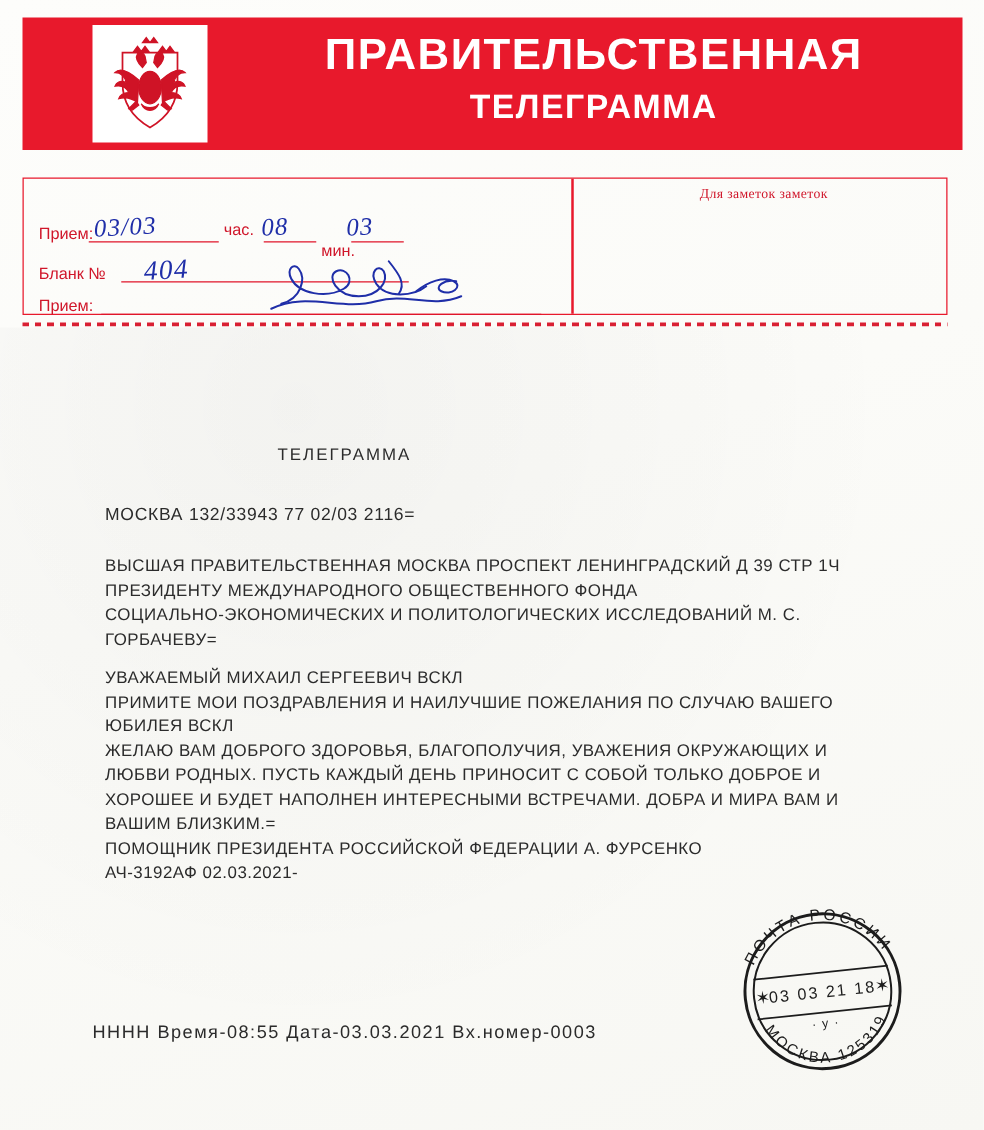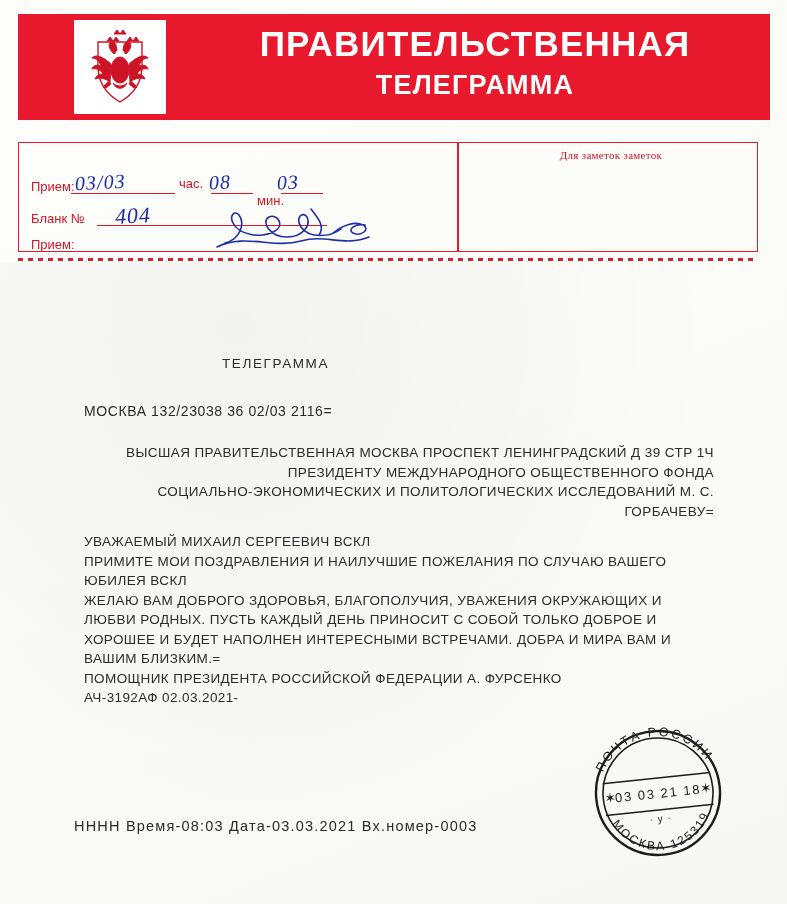--- a/index.html
+++ b/index.html
@@ -274,35 +274,35 @@
           <path d="M96 6 C104 16 110 24 104 32"></path>
         </g>
       </svg>
     </div>
   </div>
 
   <div class="perf"></div>
   <div class="paper-shade"></div>
 
   <div class="telegram-heading">ТЕЛЕГРАММА</div>
-  <div class="line-code">МОСКВА 132/23038 36 02/03 2116=</div>
-  <div class="block block-address" style="white-space: pre-line; text-align: right;">ВЫСШАЯ ПРАВИТЕЛЬСТВЕННАЯ МОСКВА ПРОСПЕКТ ЛЕНИНГРАДСКИЙ Д 39 СТР 1Ч
+  <div class="line-code">МОСКВА 132/33943 77 02/03 2116=</div>
+  <div class="block block-address" style="white-space: pre-line;">ВЫСШАЯ ПРАВИТЕЛЬСТВЕННАЯ МОСКВА ПРОСПЕКТ ЛЕНИНГРАДСКИЙ Д 39 СТР 1Ч
 ПРЕЗИДЕНТУ МЕЖДУНАРОДНОГО ОБЩЕСТВЕННОГО ФОНДА
 СОЦИАЛЬНО-ЭКОНОМИЧЕСКИХ И ПОЛИТОЛОГИЧЕСКИХ ИССЛЕДОВАНИЙ М. С.
 ГОРБАЧЕВУ=</div>
   <div class="block block-body" style="white-space: pre-line;">УВАЖАЕМЫЙ МИХАИЛ СЕРГЕЕВИЧ ВСКЛ
 ПРИМИТЕ МОИ ПОЗДРАВЛЕНИЯ И НАИЛУЧШИЕ ПОЖЕЛАНИЯ ПО СЛУЧАЮ ВАШЕГО
 ЮБИЛЕЯ ВСКЛ
 ЖЕЛАЮ ВАМ ДОБРОГО ЗДОРОВЬЯ, БЛАГОПОЛУЧИЯ, УВАЖЕНИЯ ОКРУЖАЮЩИХ И
 ЛЮБВИ РОДНЫХ. ПУСТЬ КАЖДЫЙ ДЕНЬ ПРИНОСИТ С СОБОЙ ТОЛЬКО ДОБРОЕ И
 ХОРОШЕЕ И БУДЕТ НАПОЛНЕН ИНТЕРЕСНЫМИ ВСТРЕЧАМИ. ДОБРА И МИРА ВАМ И
 ВАШИМ БЛИЗКИМ.=
 ПОМОЩНИК ПРЕЗИДЕНТА РОССИЙСКОЙ ФЕДЕРАЦИИ А. ФУРСЕНКО
 АЧ-3192АФ 02.03.2021-</div>
-  <div class="footer-line">НННН  Время-08:03 Дата-03.03.2021 Вх.номер-0003</div>
+  <div class="footer-line">НННН  Время-08:55 Дата-03.03.2021 Вх.номер-0003</div>
 
   <div class="stamp">
     <svg width="156" height="150" viewBox="0 0 156 150" aria-hidden="true">
       <defs>
         <path id="arcTop" d="M18 78 A60 60 0 0 1 138 78"></path>
         <path id="arcBottom" d="M24 78 A54 54 0 0 0 132 78"></path>
       </defs>
       <g transform="rotate(-6 78 75)">
         <circle cx="78" cy="75" r="62" fill="none" stroke="#1c1c1c" stroke-width="2.4"></circle>
         <circle cx="78" cy="75" r="55" fill="none" stroke="#1c1c1c" stroke-width="1.6"></circle>

